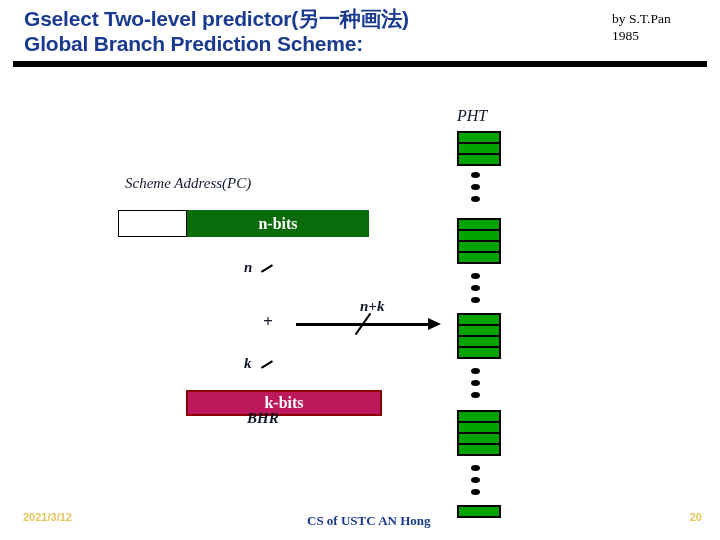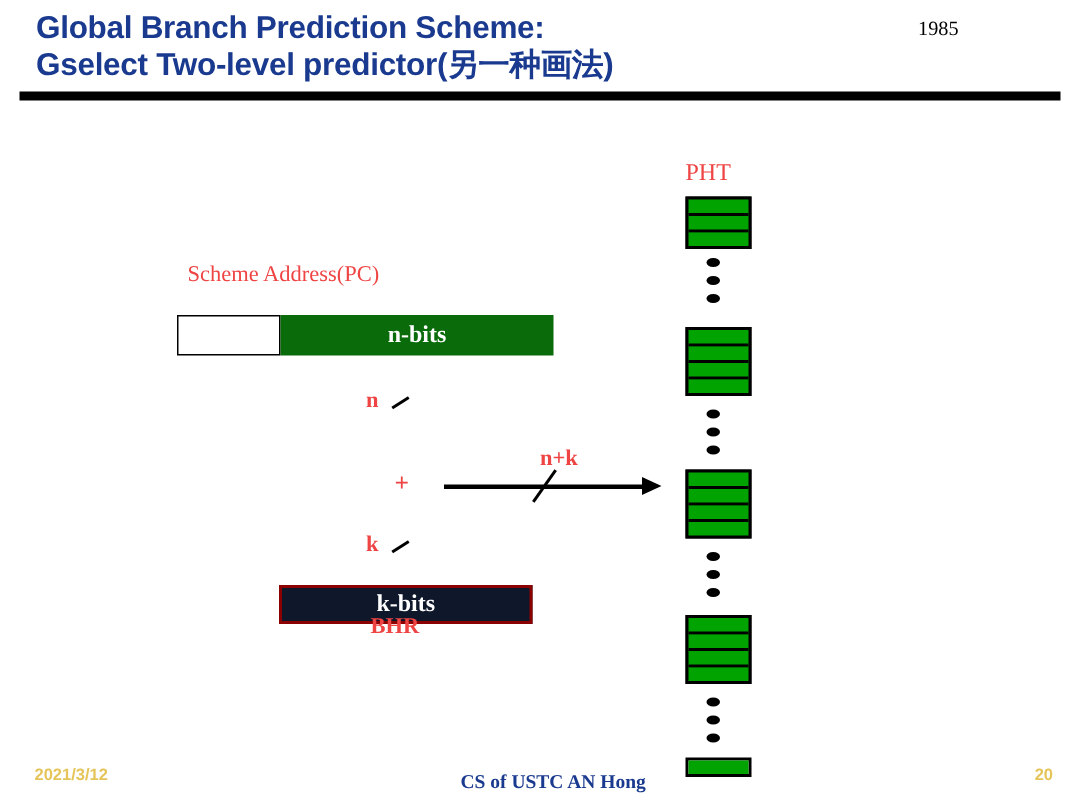--- a/index.html
+++ b/index.html
@@ -48,22 +48,23 @@
     top: 61px;
     width: 694px;
     height: 6px;
     background: #000000;
   }
 
   
   .txt {
     position: absolute;
     font-family: "Liberation Serif", serif;
-    color: #ef4444;
-    white-space: nowrap;
+    color: #0f172a;
+    white-space: nowrap;
+    font-style: italic;
   }
   .pht-label { left: 457px; top: 107px; font-size: 16px; }
   .branch-label { left: 125px; top: 175px; font-size: 15px; font-weight: normal; }
   .bhr-label { left: 247px; top: 410px; font-size: 15px; font-weight: bold; }
   .plus-sign { left: 263px; top: 312px; font-size: 17px; font-weight: bold; }
   .nk-label { left: 360px; top: 298px; font-size: 15px; font-weight: bold; }
   .n-label { left: 244px; top: 259px; font-size: 15px; font-weight: bold; }
   .k-label { left: 244px; top: 355px; font-size: 15px; font-weight: bold; }
 
   
@@ -93,23 +94,23 @@
     align-items: center;
     justify-content: center;
     box-sizing: border-box;
   }
 
   
   .bhr-bar {
     position: absolute;
     left: 186px;
     top: 390px;
-    width: 169px;
+    width: 196px;
     height: 26px;
-    background: #0f172a;
+    background: #be185d;
     border: 2px solid #8b0000;
     box-sizing: border-box;
     display: flex;
     align-items: center;
     justify-content: center;
     color: #ffffff;
     font-family: "Liberation Serif", serif;
     font-size: 16px;
     font-weight: bold;
   }
@@ -227,25 +228,26 @@
     color: #e5c55a;
     white-space: nowrap;
   }
 </style>
 </head>
 <body>
 
 <div id="slide">
 
   <div class="title-block">
+    <div class="title-line">Gselect Two-level predictor(另一种画法)</div>
     <div class="title-line">Global Branch Prediction Scheme:</div>
-    <div class="title-line">Gselect Two-level predictor(另一种画法)</div>
   </div>
 
   <div class="byline">
+    <div>by S.T.Pan</div>
     <div>1985</div>
   </div>
 
   <div class="title-rule"></div>
 
   <div class="txt pht-label">PHT</div>
 
   <div class="txt branch-label">Scheme Address(PC)</div>
 
   <div class="addr-bar">

